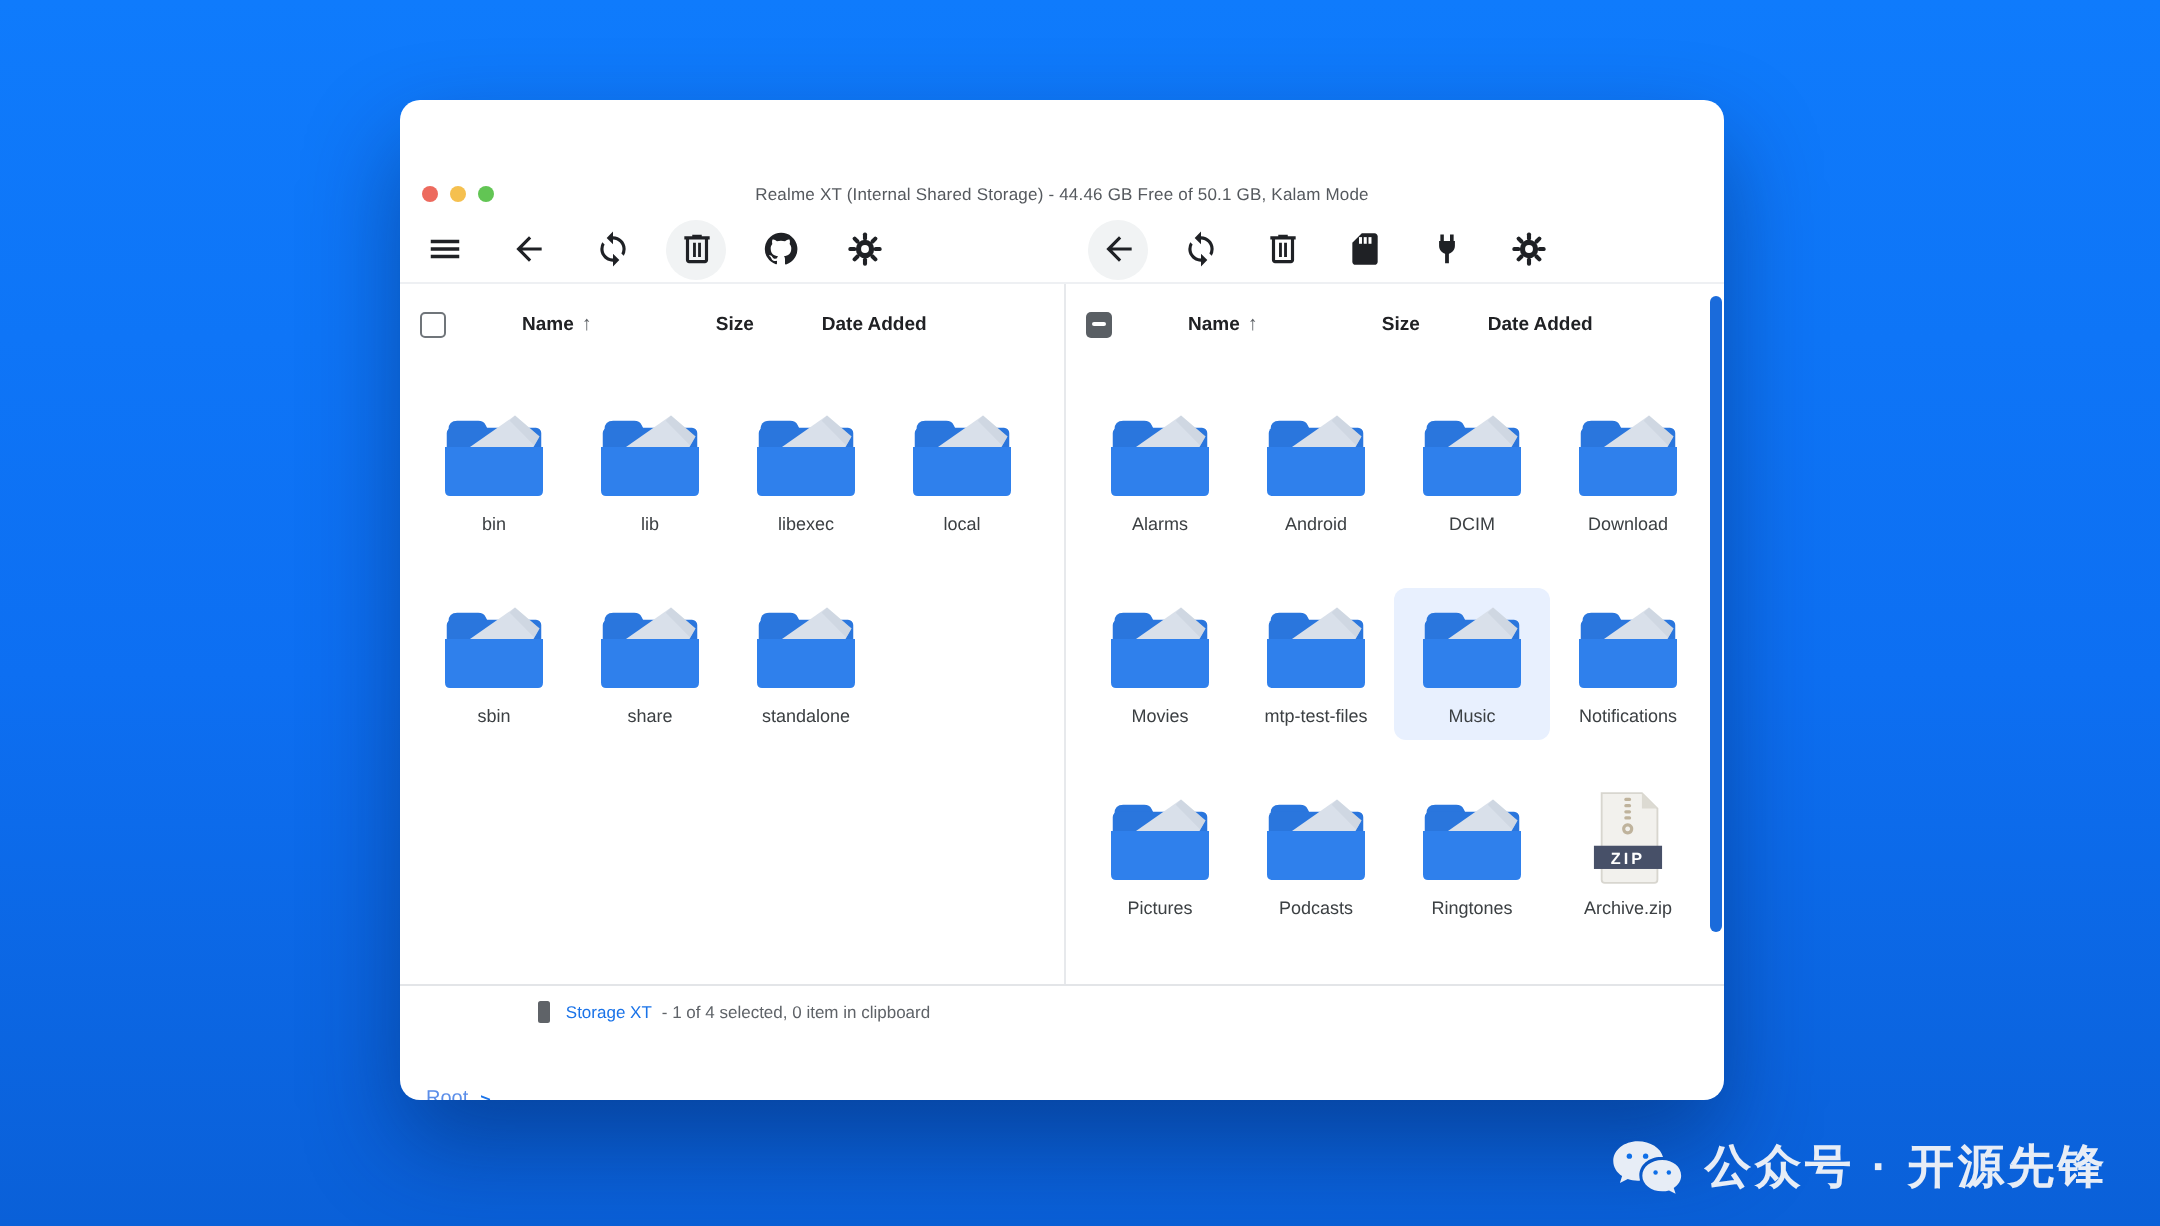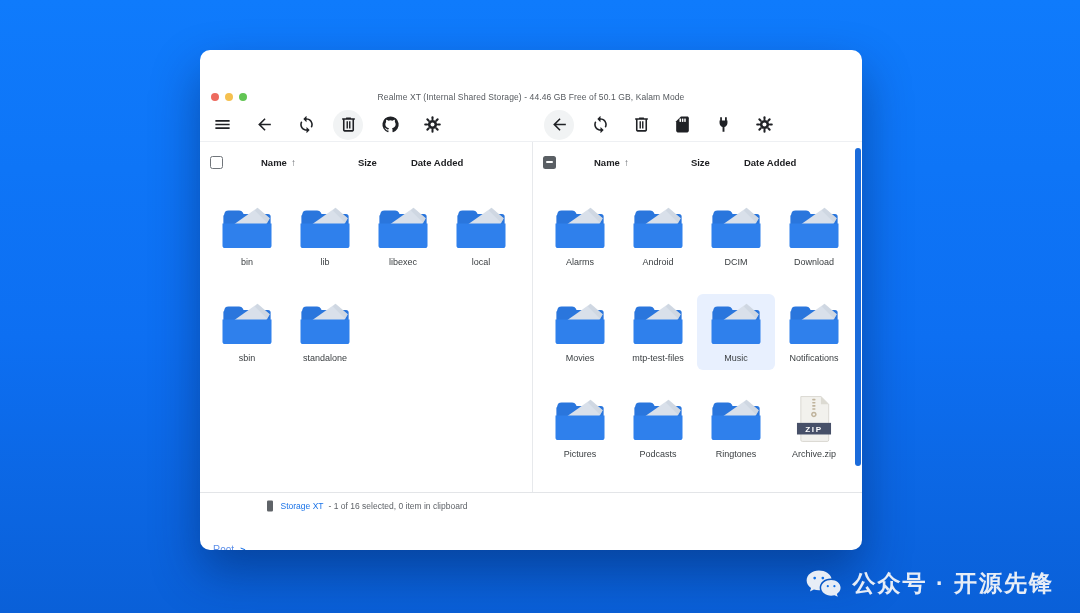--- a/index.html
+++ b/index.html
@@ -278,20 +278,32 @@
           <div class="cell">
             <div class="ficon">
               <svg viewBox="0 0 64 54">
                 <path fill="#2a76dd" d="M6 13q0-5 5-5h12q3 0 4.2 2.4L29 14H6z"></path>
                 <rect x="5" y="12" width="54" height="39" rx="3" fill="#2a76dd"></rect>
                 <path fill="#d9e0ea" d="M14 26 44 5l14 12-8 14z"></path>
                 <path fill="#c6cfdb" d="M44 5l14 12-3 5.2L41 8z" opacity=".55"></path>
                 <path fill="#2f80ec" d="M4 23h56v25q0 3-3 3H7q-3 0-3-3z"></path>
               </svg>
             </div>
+            <div class="flabel">share</div>
+          </div>
+          <div class="cell">
+            <div class="ficon">
+              <svg viewBox="0 0 64 54">
+                <path fill="#2a76dd" d="M6 13q0-5 5-5h12q3 0 4.2 2.4L29 14H6z"></path>
+                <rect x="5" y="12" width="54" height="39" rx="3" fill="#2a76dd"></rect>
+                <path fill="#d9e0ea" d="M14 26 44 5l14 12-8 14z"></path>
+                <path fill="#c6cfdb" d="M44 5l14 12-3 5.2L41 8z" opacity=".55"></path>
+                <path fill="#2f80ec" d="M4 23h56v25q0 3-3 3H7q-3 0-3-3z"></path>
+              </svg>
+            </div>
             <div class="flabel">standalone</div>
           </div>
         </div>
     </div>
 
     <div class="pane right">
       <div class="pane-header">
         <span class="cb indeterminate"></span>
         <span class="col-name">
           <span>Name</span>
@@ -457,21 +469,21 @@
   </div>
 
   <div class="statusbar">
     <div class="status-half">
       <span class="sicon">
           <svg viewBox="0 0 24 24">
             <path fill="currentColor" d="M15.5 1h-7A2.5 2.5 0 0 0 6 3.5v17A2.5 2.5 0 0 0 8.5 23h7a2.5 2.5 0 0 0 2.5-2.5v-17A2.5 2.5 0 0 0 15.5 1z"></path>
           </svg>
         </span>
       <span class="status-link">Storage XT</span>
-      <span>- 1 of 16 selected, 0 item in clipboard</span>
+      <span>- 1 of 4 selected, 0 item in clipboard</span>
     </div>
   </div>
 
   <div class="crumb-row">
     <div class="crumbs left">
         <span class="crumb">Root</span>
         <span class="crumb-sep">&gt;</span>
         <span class="crumb last">usr</span>
       </div>
     <div class="crumbs right">

